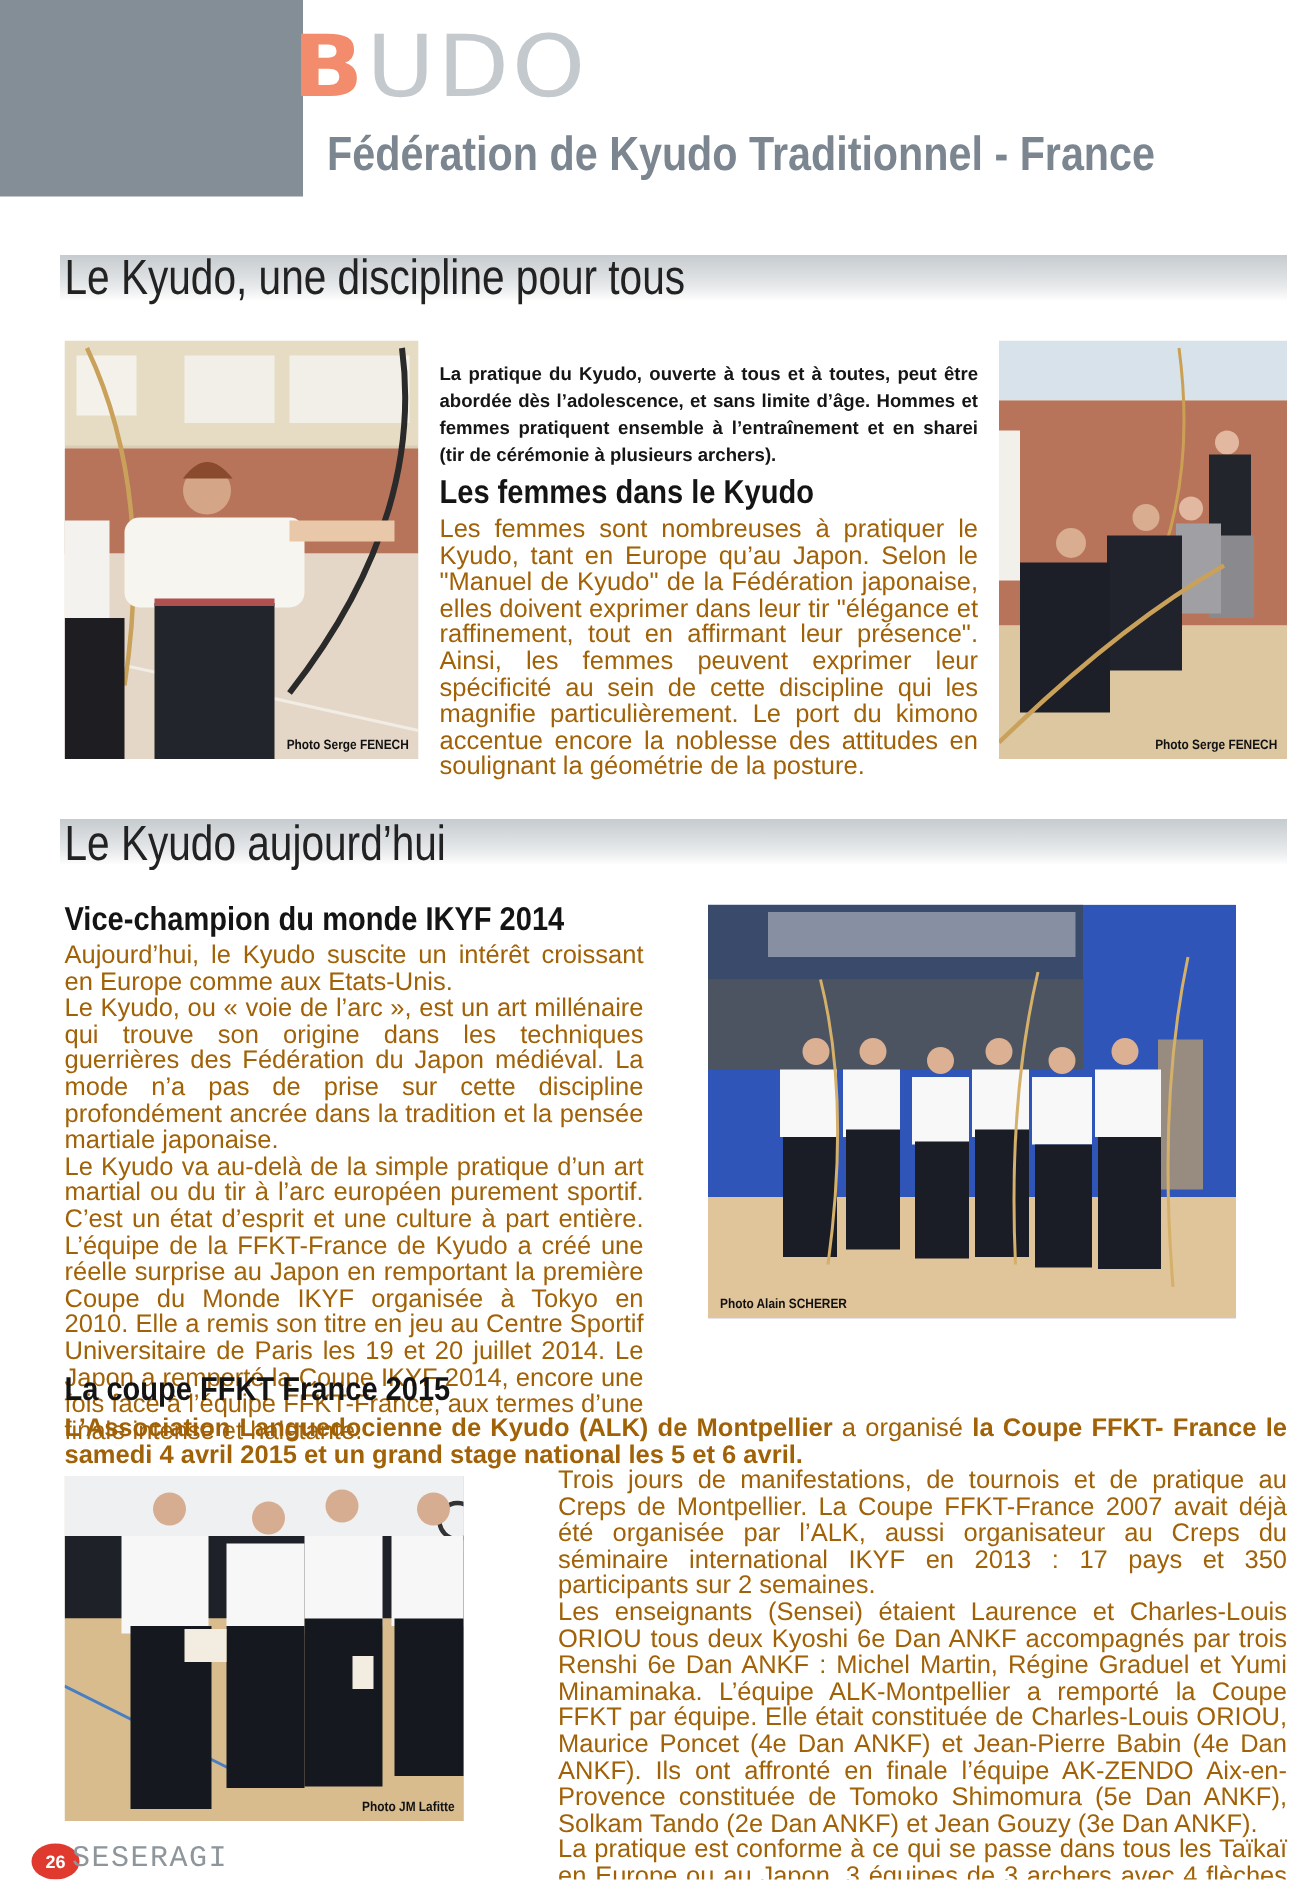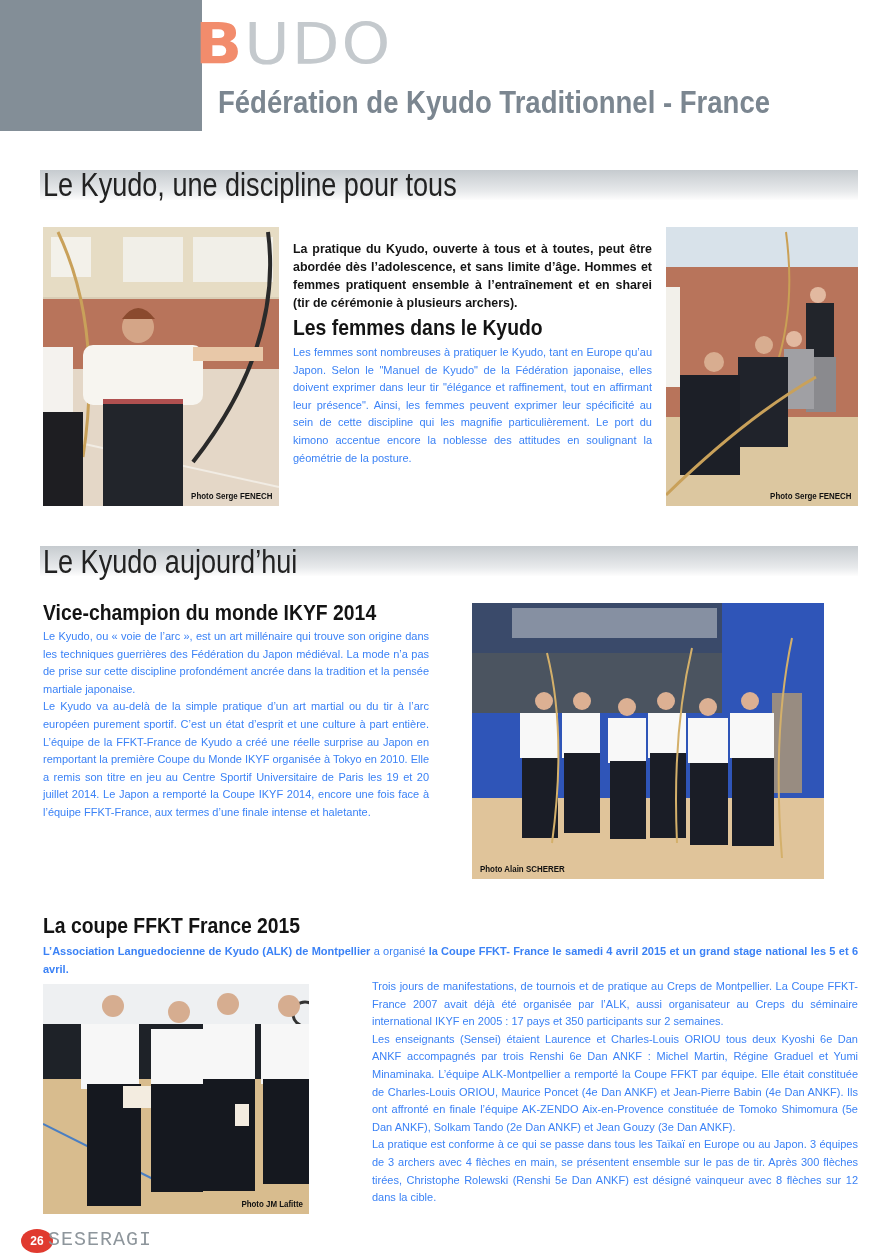--- a/index.html
+++ b/index.html
@@ -22,21 +22,21 @@
 
   
   .photo { overflow: hidden; }
   .photo svg { display: block; }
   .credit { position: absolute; right: 6px; bottom: 5px; font-size: 9px; font-weight: bold; color: #111;
             transform: scaleX(0.88); transform-origin: right bottom; white-space: nowrap; }
   .credit.left { left: 8px; right: auto; transform-origin: left bottom; }
 
   
   .lead { font-size: 12.4px; font-weight: bold; line-height: 18px; text-align: justify; color: #151515; }
-  .body { font-size: 11px; line-height: 17.6px; text-align: justify; color: #3b82f6; }
+  .body { font-size: 17px; line-height: 17.6px; text-align: justify; color: #a16207; }
   .body p, .lead p { margin: 0; }
   .subhead { font-size: 22px; font-weight: bold; color: #141414; white-space: nowrap;
              transform: scaleX(0.88); transform-origin: left top; }
 
   .footer-badge { left: 21px; top: 1229px; width: 32px; height: 24px; border-radius: 50%;
                   background: #e03a2f; color: #fff; font-size: 12px; font-weight: bold;
                   display: flex; align-items: center; justify-content: center; }
   .footer-brand { left: 48px; top: 1228px; font-size: 20px; color: #8e969c; letter-spacing: 1px; font-family: Liberation Mono, monospace; }
 </style>
 </head>
@@ -101,20 +101,21 @@
     <path d="M0 268 Q80 190 150 150" stroke="#c9a15a" stroke-width="3" fill="none"></path>
   </svg>
   <span class="credit">Photo Serge FENECH</span>
 </div>
 
 <div class="abs bar" style="top:546px;"></div>
 <div class="abs bar-title" style="top:543px;">Le Kyudo aujourd’hui</div>
 
 <div class="abs subhead" style="left:43px; top:600px;">Vice-champion du monde IKYF 2014</div>
 <div class="abs body" style="left:43px; top:628px; width:386px;">
+  <p>Aujourd’hui, le Kyudo suscite un intérêt croissant en Europe comme aux Etats-Unis.</p>
   <p>Le Kyudo, ou « voie de l’arc », est un art millénaire qui trouve son origine dans les techniques guerrières des Fédération du Japon médiéval. La mode n’a pas de prise sur cette discipline profondément ancrée dans la tradition et la pensée martiale japonaise.</p>
   <p>Le Kyudo va au-delà de la simple pratique d’un art martial ou du tir à l’arc européen purement sportif. C’est un état d’esprit et une culture à part entière. L’équipe de la FFKT-France de Kyudo a créé une réelle surprise au Japon en remportant la première Coupe du Monde IKYF organisée à Tokyo en 2010. Elle a remis son titre en jeu au Centre Sportif Universitaire de Paris les 19 et 20 juillet 2014. Le Japon a remporté la Coupe IKYF 2014, encore une fois face à l’équipe FFKT-France, aux termes d’une finale intense et haletante.</p>
 </div>
 
 <div class="abs photo" style="left:472px; top:603px; width:352px; height:276px;">
   <svg width="386" height="276" viewBox="0 0 386 276">
     <rect width="386" height="276" fill="#2f55b8"></rect>
     <rect x="0" y="0" width="250" height="50" fill="#3a4a6a"></rect>
     <rect x="40" y="5" width="205" height="30" fill="#b9c0c8" opacity="0.6"></rect>
     <rect x="0" y="50" width="250" height="60" fill="#4b5460"></rect>
@@ -184,19 +185,19 @@
       <circle cx="185" cy="20" r="11"></circle>
       <circle cx="246" cy="22" r="11"></circle>
     </g>
     <rect x="80" y="102" width="28" height="22" fill="#f3ece0"></rect>
     <rect x="192" y="120" width="14" height="22" fill="#f3ece0"></rect>
   </svg>
   <span class="credit">Photo JM Lafitte</span>
 </div>
 
 <div class="abs body" style="left:372px; top:978px; width:486px;">
-  <p> Trois jours de manifestations, de tournois et de pratique au Creps de Montpellier. La Coupe FFKT-France 2007 avait déjà été organisée par l’ALK, aussi organisateur au Creps du séminaire international IKYF en 2005 : 17 pays et 350 participants sur 2 semaines.</p>
+  <p> Trois jours de manifestations, de tournois et de pratique au Creps de Montpellier. La Coupe FFKT-France 2007 avait déjà été organisée par l’ALK, aussi organisateur au Creps du séminaire international IKYF en 2013 : 17 pays et 350 participants sur 2 semaines.</p>
   <p>Les enseignants (Sensei) étaient Laurence et Charles-Louis ORIOU tous deux Kyoshi 6e Dan ANKF accompagnés par trois Renshi 6e Dan ANKF : Michel Martin, Régine Graduel et Yumi Minaminaka. L’équipe ALK-Montpellier a remporté la Coupe FFKT par équipe. Elle était constituée de Charles-Louis ORIOU, Maurice Poncet (4e Dan ANKF) et Jean-Pierre Babin (4e Dan ANKF). Ils ont affronté en finale l’équipe AK-ZENDO Aix-en-Provence constituée de Tomoko Shimomura (5e Dan ANKF), Solkam Tando (2e Dan ANKF) et Jean Gouzy (3e Dan ANKF).</p>
   <p>La pratique est conforme à ce qui se passe dans tous les Taïkaï en Europe ou au Japon. 3 équipes de 3 archers avec 4 flèches en main, se présentent ensemble sur le pas de tir. Après 300 flèches tirées, Christophe Rolewski (Renshi 5e Dan ANKF) est désigné vainqueur avec 8 flèches sur 12 dans la cible.</p>
 </div>
 
 <div class="abs footer-badge">26</div>
 <div class="abs footer-brand">SESERAGI</div>
 
 </body></html>

